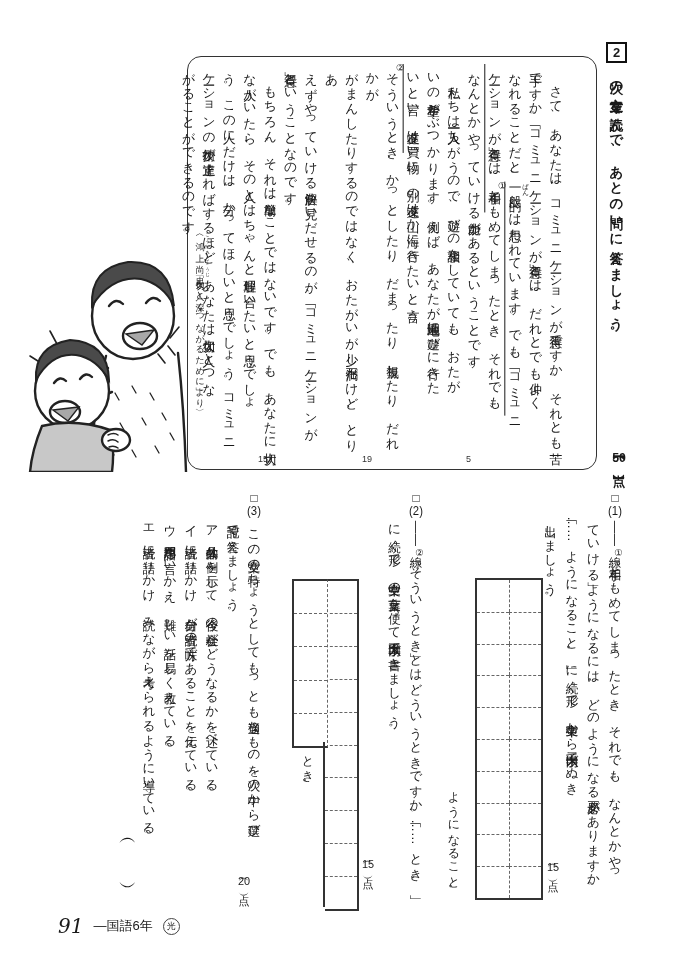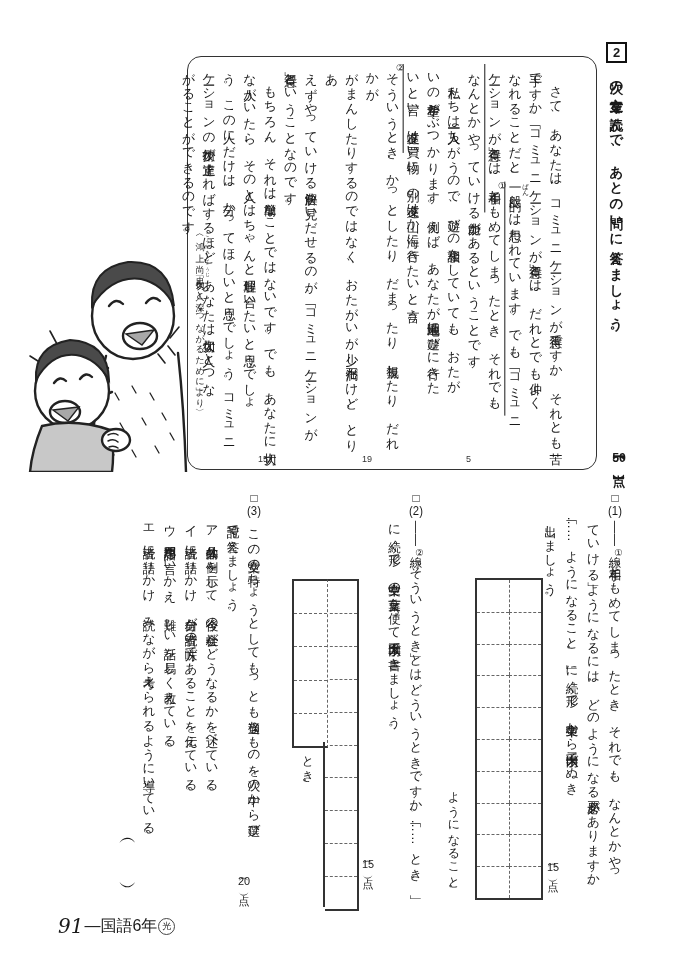--- a/index.html
+++ b/index.html
@@ -53,23 +53,23 @@
   .g2col .cell{flex:1;}
   .g2col .cell + .cell{border-top:1.5px dashed #666;}
   .g2r{left:325px;top:579px;width:32px;height:328px;border:2px solid #333;border-left:none;}
   .g2l{left:292px;top:579px;width:33px;height:165px;border:2px solid #333;border-right:1.5px dashed #666;}
   .gedge{position:absolute;left:323px;top:742px;height:165px;width:0;border-left:2px solid #333;}
 
   .ans-paren{position:absolute;left:116px;top:832px;writing-mode:vertical-rl;
              font-size:18px;letter-spacing:1px;}
 
   
-  .footer{position:absolute;left:58px;top:914px;display:flex;align-items:center;gap:1px;}
+  .footer{position:absolute;left:58px;top:914px;display:flex;align-items:center;gap:10px;}
   .pgnum{font-family:"DejaVu Serif","Liberation Serif",serif;font-style:italic;font-size:20px;}
-  .booklabel{font-size:16px;text-align:right;}
+  .booklabel{font-size:13px;text-align:right;}
   .edmark{width:15px;height:15px;border:1.2px solid #444;border-radius:50%;font-size:9px;
           display:flex;align-items:center;justify-content:center;}
 
   .illust{position:absolute;left:20px;top:228px;}
 </style>
 </head>
 <body>
 
 <div class="page">
 

